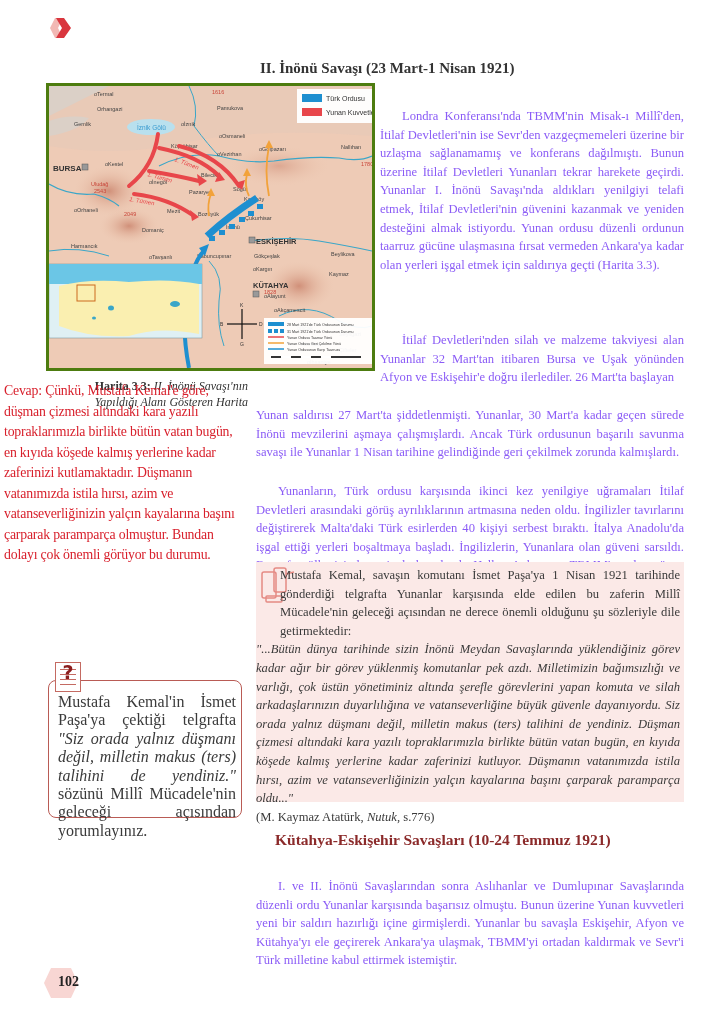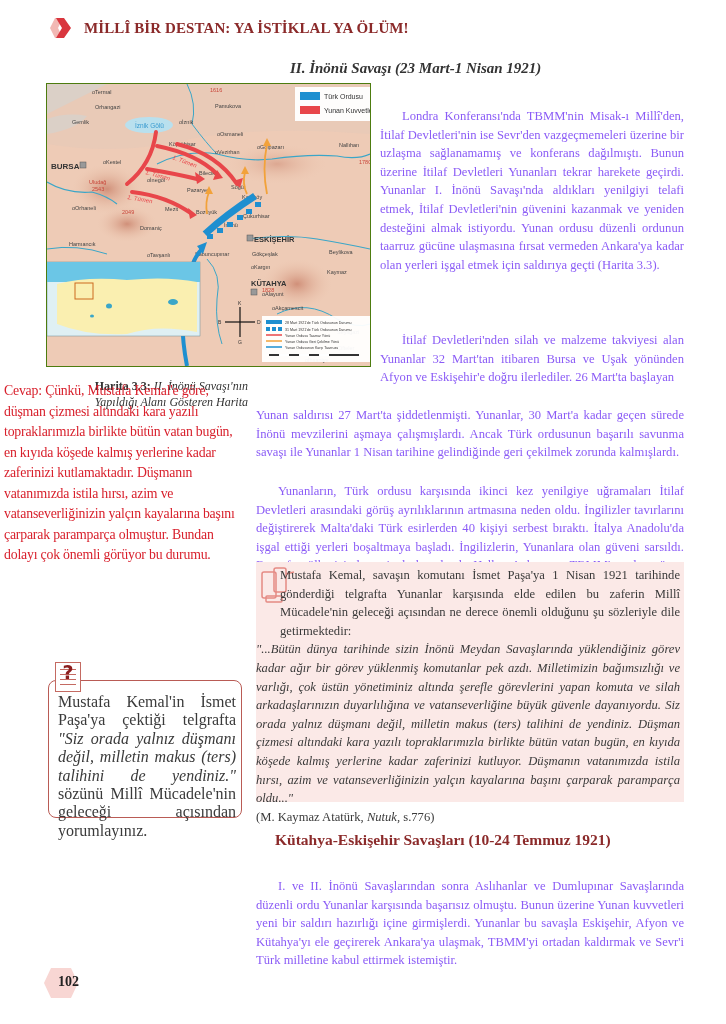--- a/index.html
+++ b/index.html
@@ -9,21 +9,21 @@
   }
   .header { position: absolute; left: 50px; top: 18px; display: flex; align-items: center; }
   .chev { width: 22px; height: 20px; margin-right: 12px; position: relative; }
   .chev svg { display: block; }
   .unit-title { font-family: "Liberation Serif", serif; font-weight: bold; font-size: 15px; color: #8b2a2a; letter-spacing: 0.1px; }
 
   .sec-title { position: absolute; font-weight: bold; font-size: 15px; color: #333; }
   .sec-title.red { color: #8b2a2a; font-size: 15.5px; }
 
   .map { position: absolute; left: 46px; top: 83px; width: 323px; height: 282px;
-         border: 1px solid #4d7c0f; overflow: hidden; background: #ecc9b3; }
+         border: 3px solid #4d7c0f; overflow: hidden; background: #ecc9b3; }
   .map svg { display: block; }
 
   .caption { position: absolute; left: 60px; top: 378px; width: 188px; text-align: right;
              font-size: 12px; line-height: 16px; color: #333; }
   .caption b { font-weight: bold; }
   .caption i { font-style: italic; }
 
   .para { position: absolute; font-size: 12.6px; line-height: 18.6px; color: #8b5cf6; text-align: justify; margin-top: 20px; }
   .para p { margin: 0; text-indent: 22px; }
 
@@ -57,24 +57,23 @@
 </head>
 <body>
 
 <div class="header">
   <div class="chev">
     <svg width="22" height="20" viewBox="0 0 22 20">
       <polygon points="0,10 5,0 13,0 8,10 13,20 5,20" fill="#f2b8b4"></polygon>
       <polygon points="6,0 14,0 21,10 14,20 6,20 12,10" fill="#d9363e"></polygon>
     </svg>
   </div>
-  <span class="unit-title">MİLLÎ BİR DESTAN: YA İSTİKLAL YA ÖLÜM!</span>
-</div>
-
-<div class="sec-title" style="left:290px; top:60px;font-style:italic;">II. İnönü Savaşı (23 Mart-1 Nisan 1921)</div>
+</div>
+
+<div class="sec-title" style="left:260px; top:60px;">II. İnönü Savaşı (23 Mart-1 Nisan 1921)</div>
 
 <div class="map">
   <svg width="323" height="282" viewBox="0 0 323 282">
     <defs>
       <radialGradient id="mtn" cx="50%" cy="50%" r="50%">
         <stop offset="0%" stop-color="#c9816a" stop-opacity="0.8"></stop>
         <stop offset="100%" stop-color="#e9c2ab" stop-opacity="0"></stop>
       </radialGradient>
     </defs>
     <rect width="323" height="282" fill="#eecbb6"></rect>

